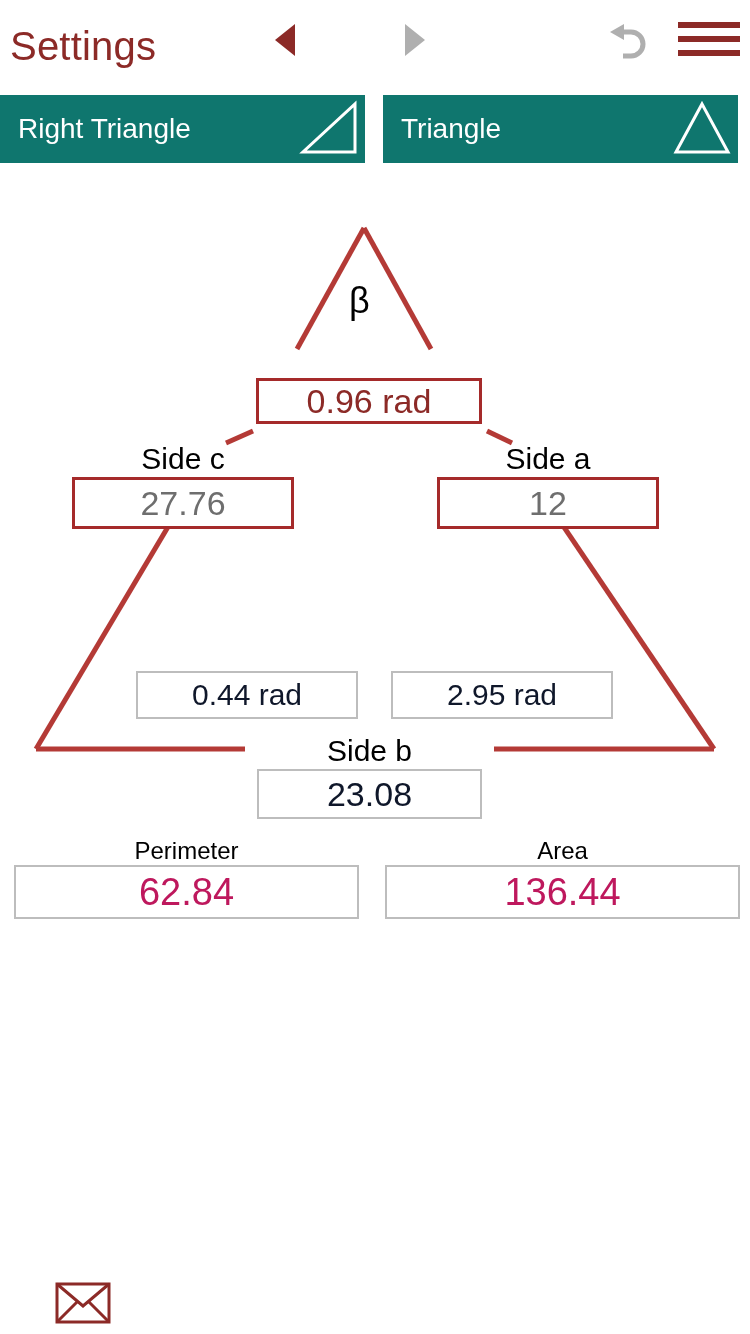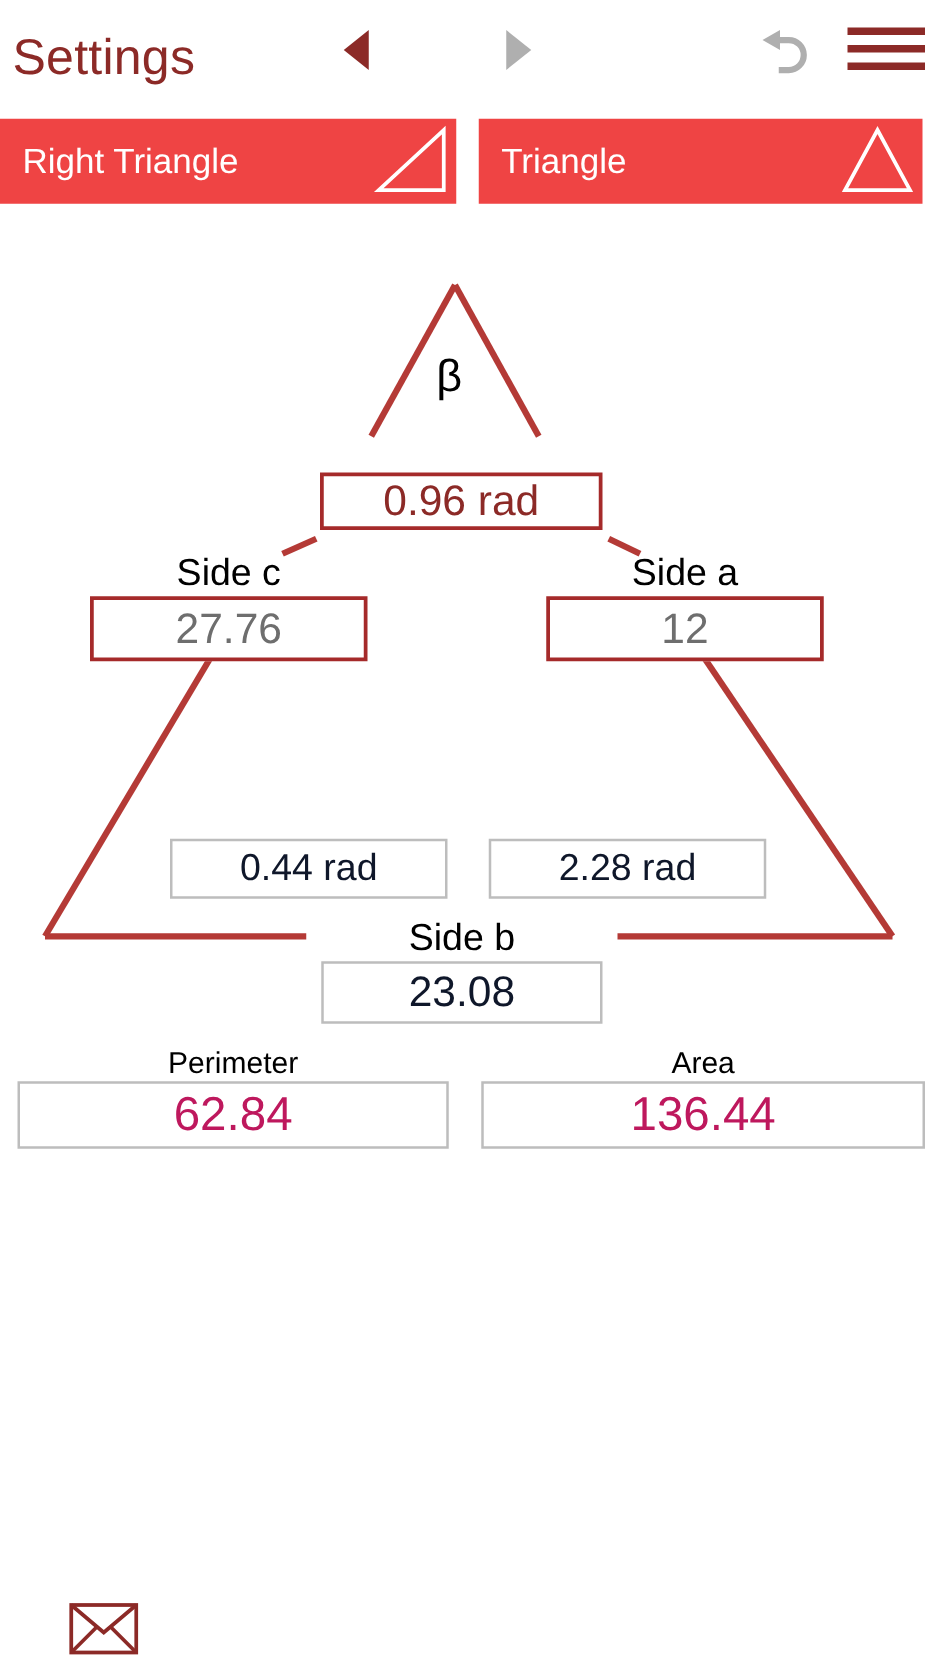--- a/index.html
+++ b/index.html
@@ -95,21 +95,21 @@
   .tabs {
     position: absolute;
     left: 0; top: 95px;
     width: 750px;
     height: 68px;
   }
   .tab {
     position: absolute;
     top: 0;
     height: 68px;
-    background: #ef4444;
+    background: #0f766e;
     display: flex;
     align-items: center;
     padding: 0 4px 0 18px;
   }
   .tab.right-triangle { left: 0px;  width: 365px; }
   .tab.triangle       { left: 383px; width: 355px; }
 
   .tab-label {
     color: #ffffff;
     font-size: 28px;
@@ -316,21 +316,21 @@
     <div class="field side-a">
       <div class="field-label">Side a</div>
       <div class="field-box entered">12</div>
     </div>
 
     <div class="field alpha-field">
       <div class="field-box computed">0.44 rad</div>
     </div>
 
     <div class="field gamma-field">
-      <div class="field-box computed">2.28 rad</div>
+      <div class="field-box computed">2.95 rad</div>
     </div>
 
     <div class="field side-b">
       <div class="field-label">Side b</div>
       <div class="field-box computed">23.08</div>
     </div>
   </div>
 
   <div class="results">
 

